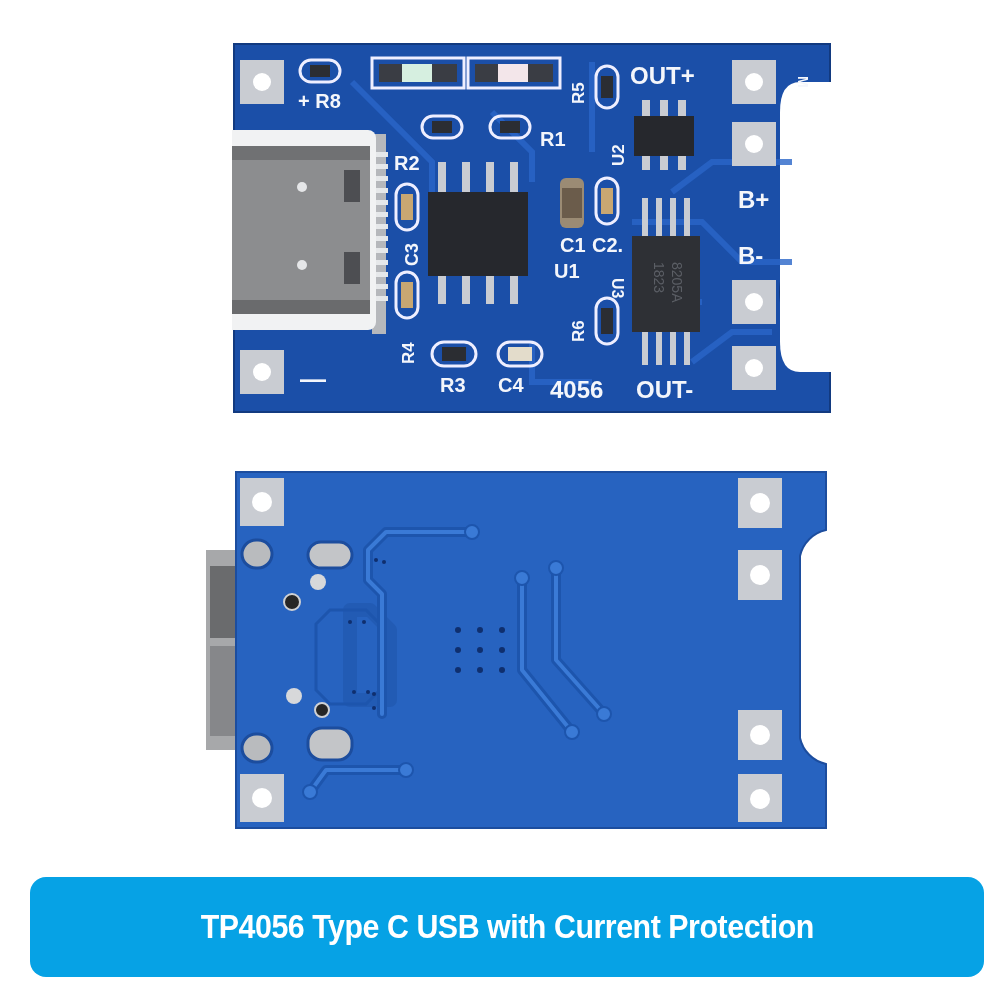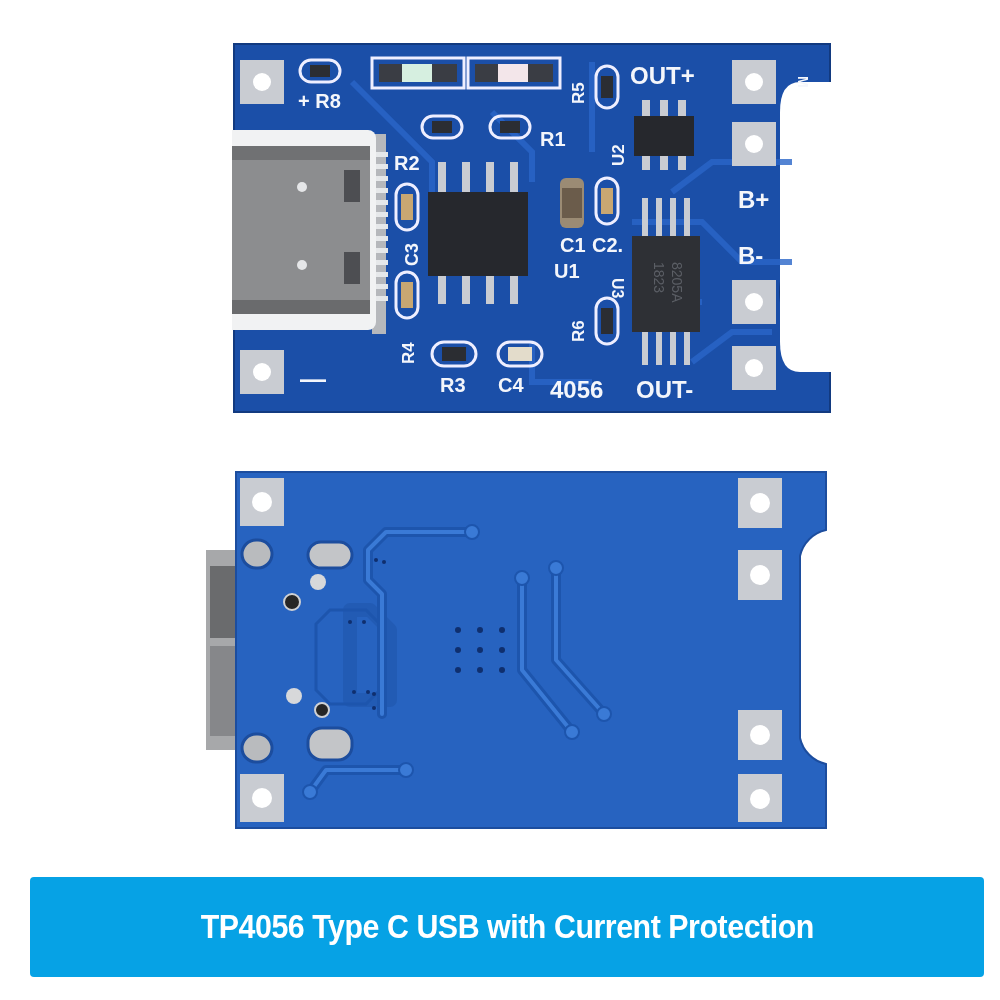--- a/index.html
+++ b/index.html
@@ -1,21 +1,21 @@
 <!DOCTYPE html>
 <html><head>
   <meta charset="utf-8">
   <style>
     html, body { margin:0; padding:0; }
     body { width:1000px; height:1000px; background:#ffffff; position:relative; overflow:hidden; font-family:"Liberation Sans", sans-serif; }
     .board { position:absolute; }
     svg { display:block; }
     .caption-bar {
       position:absolute; left:30px; top:877px; width:954px; height:100px;
-      background:#06a2e5; border-radius:4px;
+      background:#06a2e5; border-radius:16px;
       display:flex; align-items:center; justify-content:center;
     }
     .caption-text {
       color:#ffffff; font-family:"Liberation Sans", sans-serif; font-weight:bold;
       font-size:33px; letter-spacing:-0.5px; transform:scaleX(0.92);
     }
     .silk { font-family:"Liberation Sans", sans-serif; font-weight:bold; fill:#f4f6fb; }
   </style>
 </head>
 <body>

